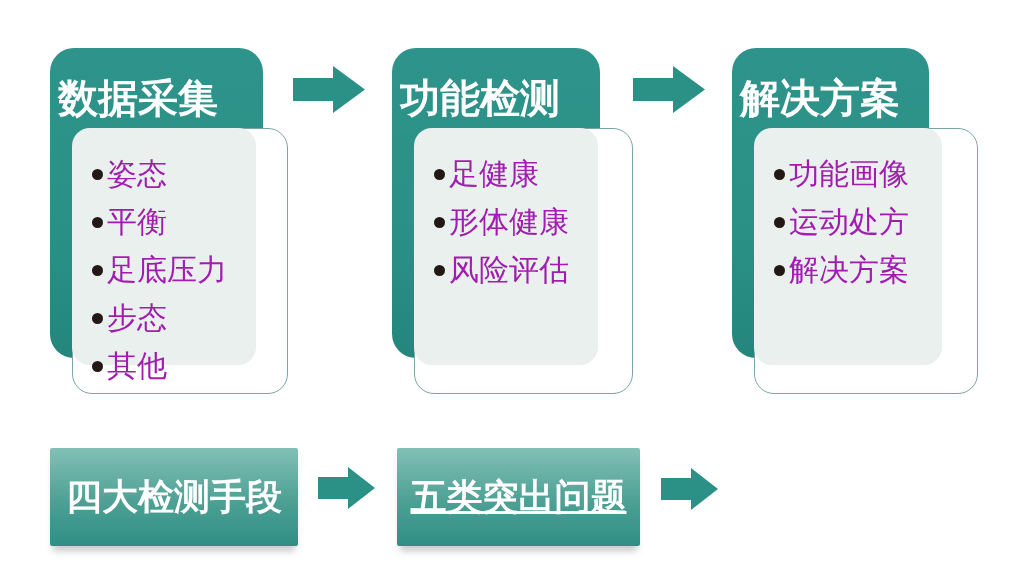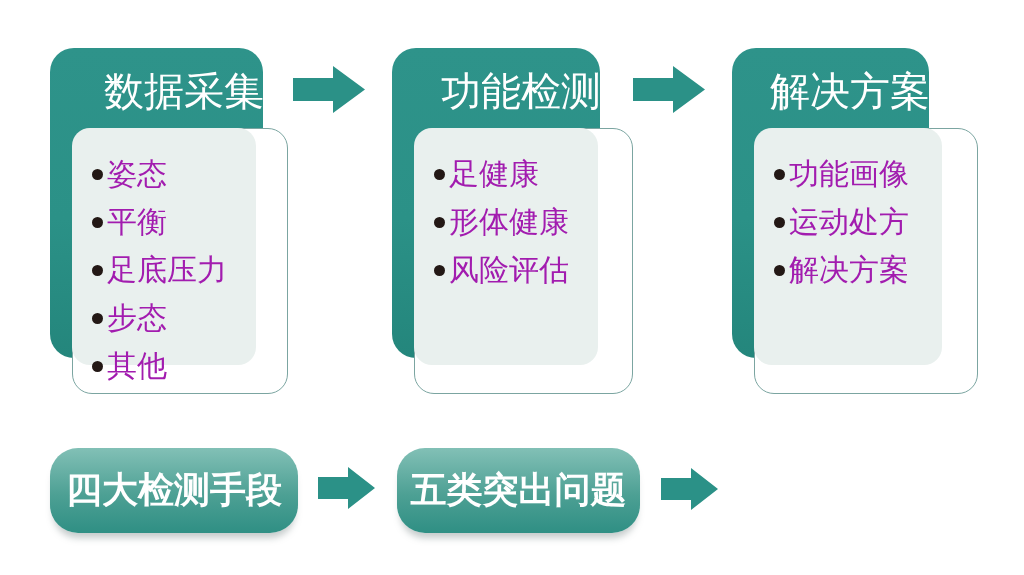--- a/index.html
+++ b/index.html
@@ -12,41 +12,41 @@
   .col2{left:392px;--teal-w:208px;--fill-w:184px;--outline-w:219px;}
   .col3{left:732px;--teal-w:197px;--fill-w:188px;--outline-w:224px;}
 
   .teal-block{position:absolute;left:0;top:0;width:var(--teal-w);height:310px;
     border-radius:24px;background:linear-gradient(180deg,#2E938A 0%,#2B9187 55%,#24867C 100%);}
   .outline-card{position:absolute;left:22px;top:80px;width:var(--outline-w);height:266px;
     border-radius:20px;background:#ffffff;border:1.5px solid #7BA5A1;box-sizing:border-box;}
   .fill-card{position:absolute;left:22px;top:80px;width:var(--fill-w);height:237px;
     border-radius:18px;background:#E9F0EE;}
 
-  .stage-title{position:absolute;left:0;top:20px;width:var(--teal-w);margin:1px;
-    text-align:right;font-size:40px;font-weight:normal;color:#ffffff;line-height:1.1;}
+  .stage-title{position:absolute;left:0;top:20px;width:var(--teal-w);margin:8px;
+    text-align:left;font-size:40px;font-weight:bold;color:#ffffff;line-height:1.1;}
 
   .bullets{position:absolute;left:42px;top:102px;margin:0;padding:0;list-style:none;}
   .bullets li{display:flex;align-items:center;height:48px;font-size:30px;color:#a21caf;
     white-space:nowrap;}
   .bullets li::before{content:"";flex:none;width:11px;height:11px;border-radius:50%;
     background:#231815;margin-right:4px;}
 
   
   .arrow{position:absolute;}
   .arrow svg{display:block;width:100%;height:100%;}
 
   
-  .pill{position:absolute;top:448px;height:85px;border-radius:28px;
+  .pill{position:absolute;top:448px;height:98px;border-radius:2px;
     background:linear-gradient(180deg,#82C0B6 0%,#4DA094 55%,#2F8F84 100%);
     box-shadow:0 8px 7px -3px rgba(110,125,125,0.40);
     display:flex;align-items:center;justify-content:center;
     font-size:36px;font-weight:bold;color:#ffffff;white-space:nowrap;}
   .pill1{left:50px;width:248px;}
-  .pill2{left:397px;width:243px;}
+  .pill2{left:397px;width:243px;text-decoration:underline;}
   .pill3{left:735px;width:243px;}
 
   .arrow-top1{left:293px;top:66px;width:72px;height:47px;}
   .arrow-top2{left:633px;top:66px;width:72px;height:47px;}
   .arrow-bottom1{left:318px;top:467px;width:57px;height:42px;}
   .arrow-bottom2{left:661px;top:468px;width:57px;height:42px;}
 </style>
 </head>
 <body>
 

